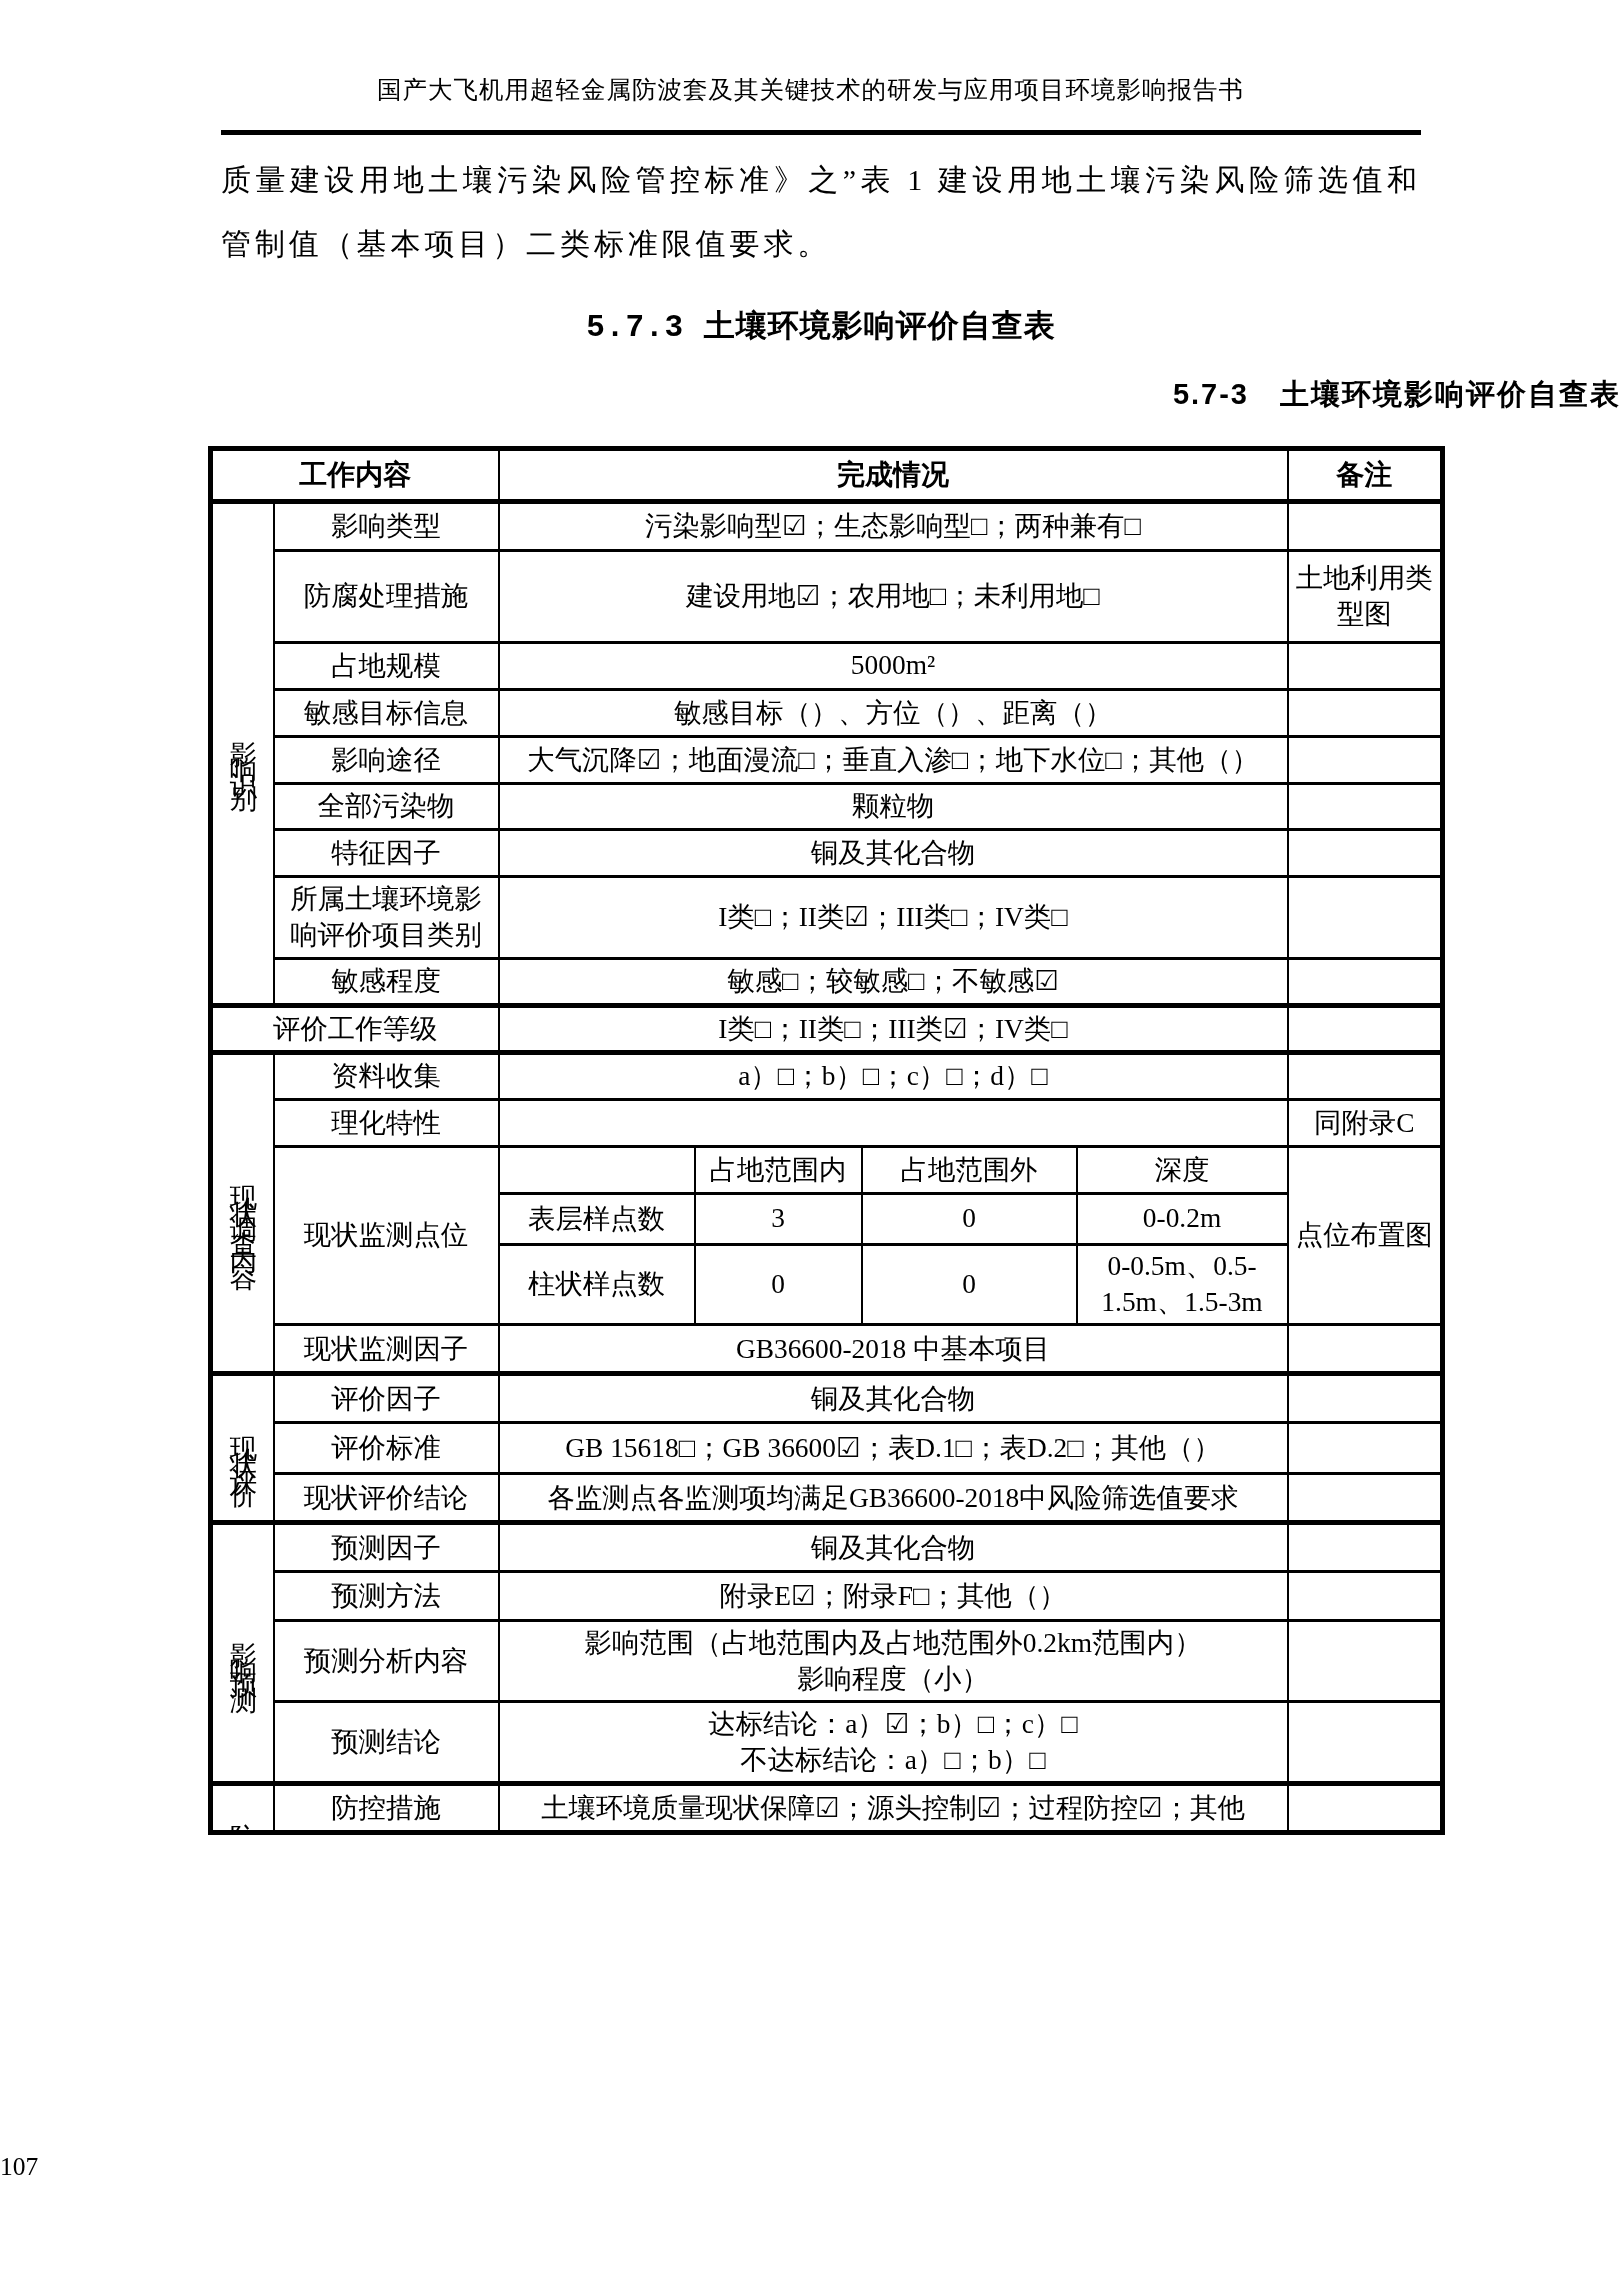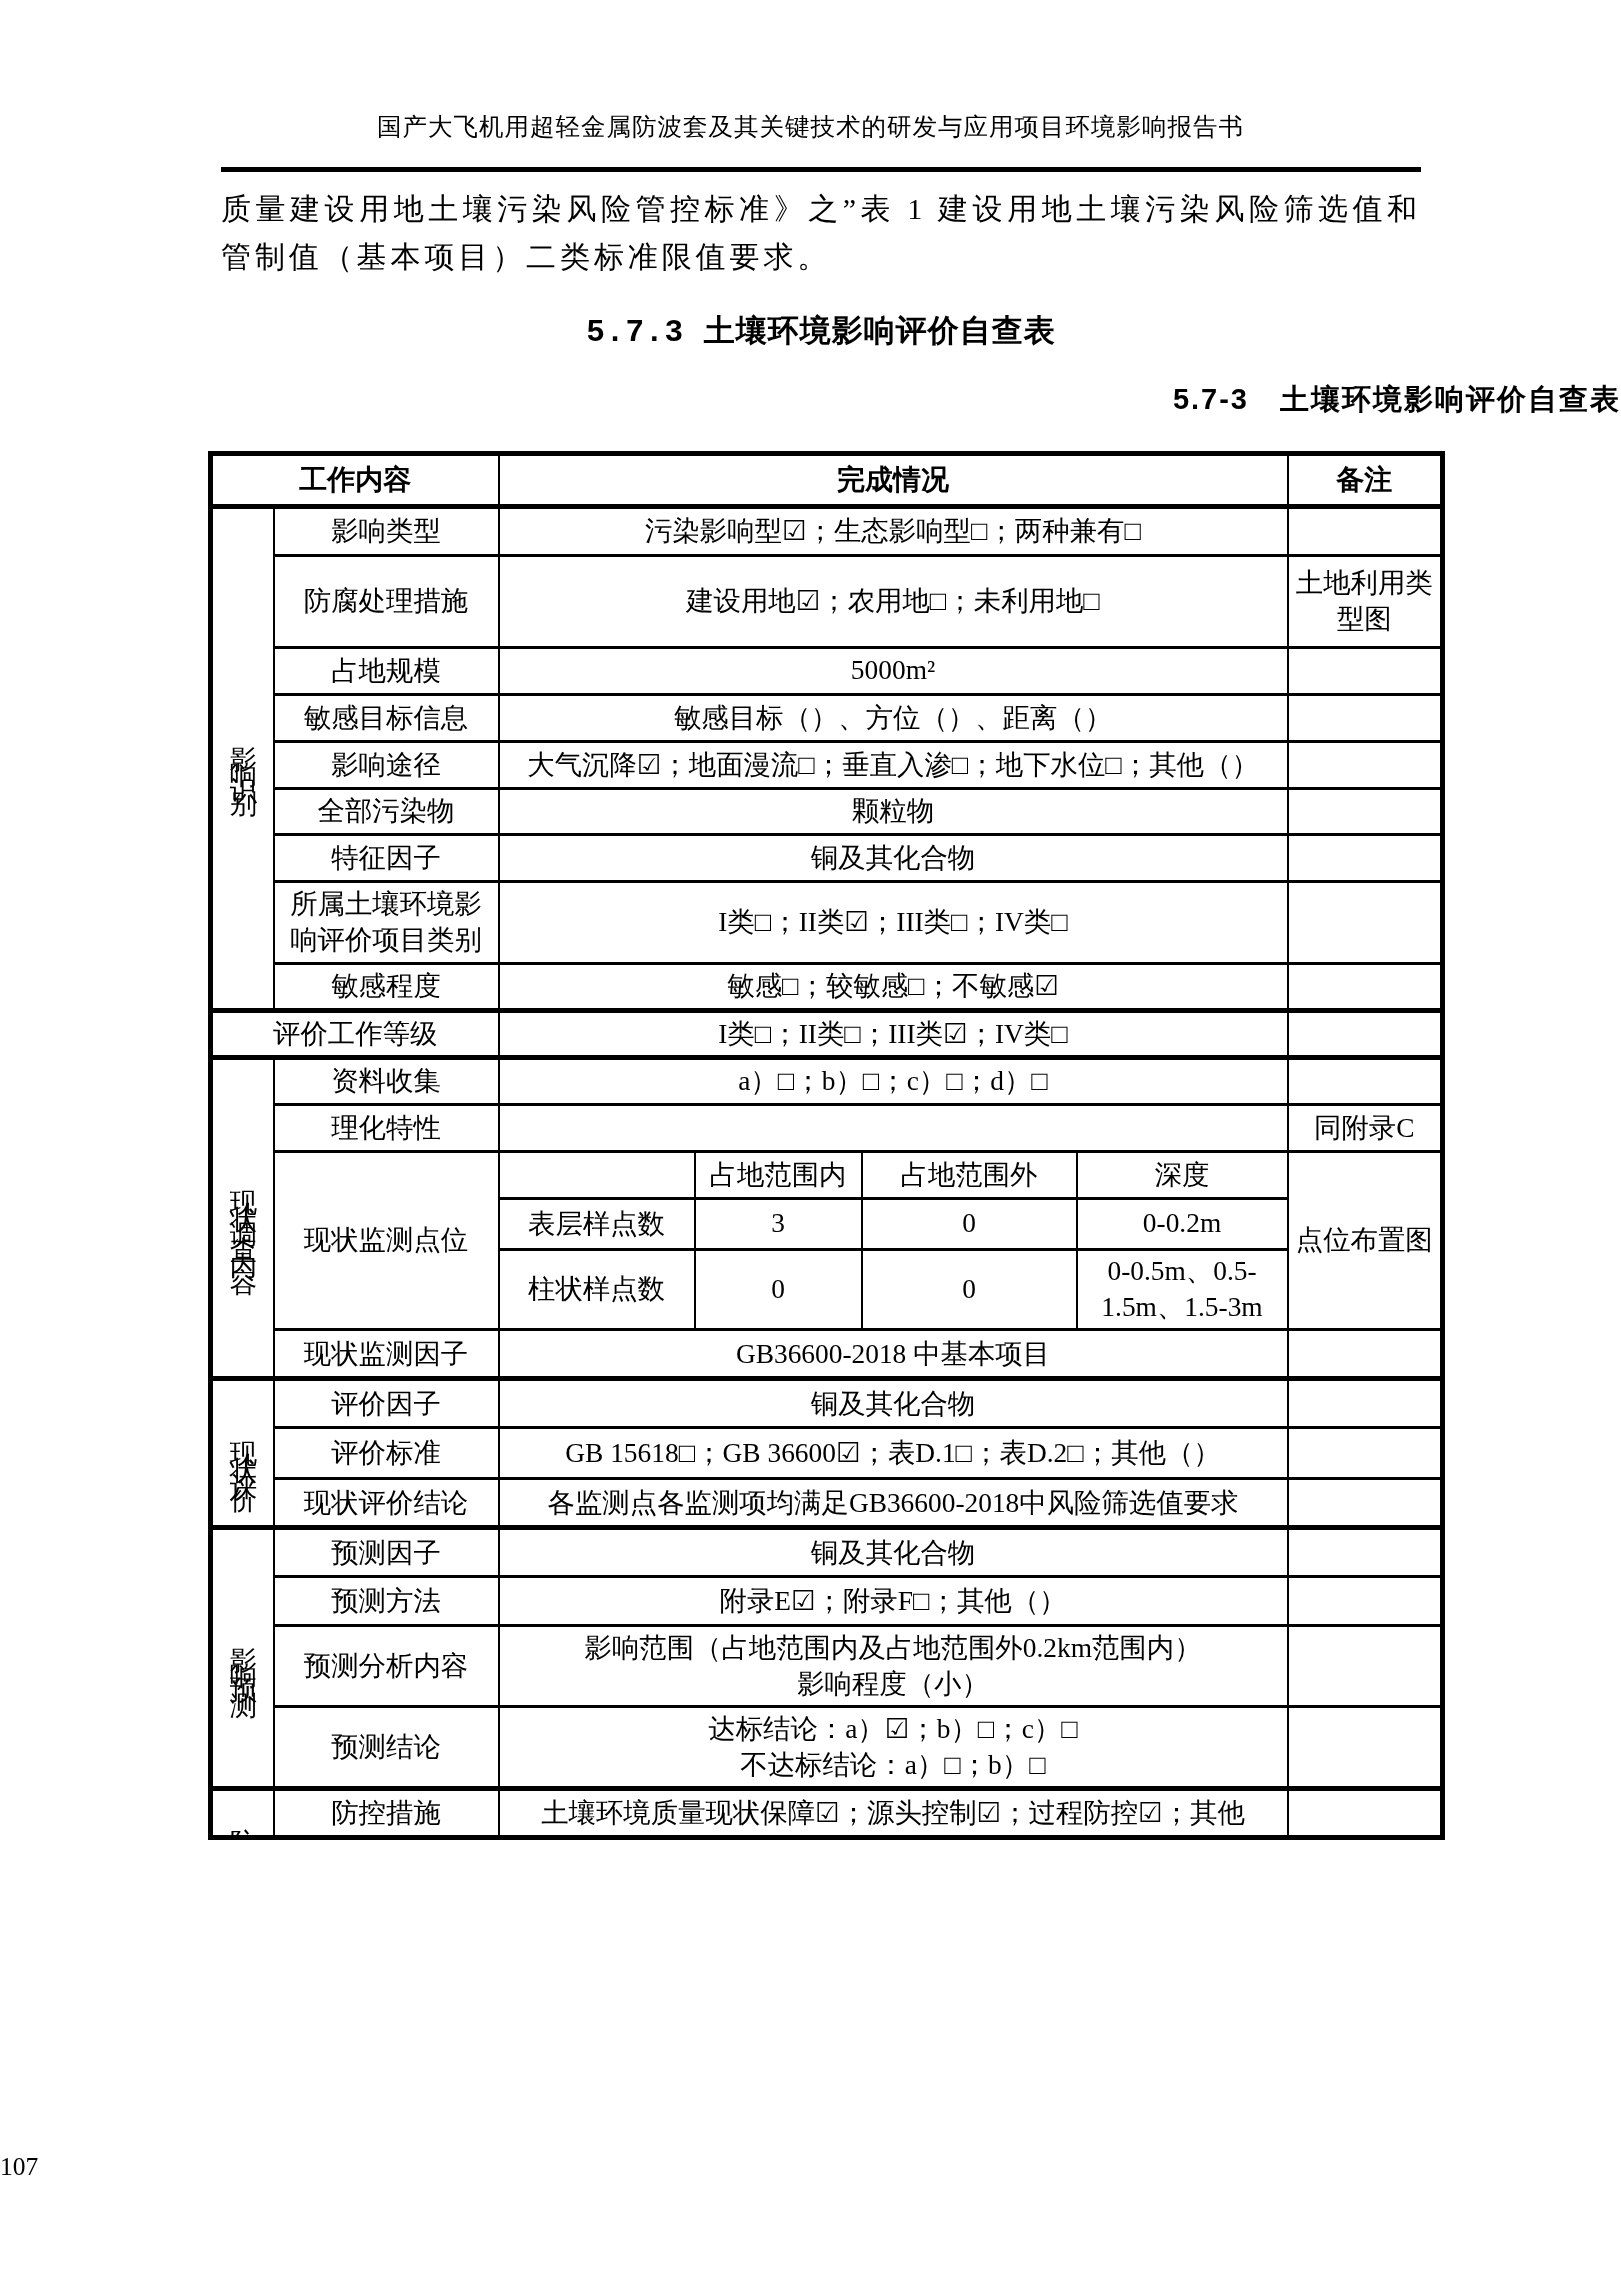--- a/index.html
+++ b/index.html
@@ -4,36 +4,36 @@
 <style>
   html, body { margin: 0; padding: 0; }
   body {
     width: 1621px; height: 2293px;
     background: #ffffff; color: #000000;
     position: relative; overflow: hidden;
     font-family: "Liberation Serif", "DejaVu Serif", serif;
   }
   
   .doc-header {
-    padding-top: 110px;
+    padding-top: 73px;
     margin: 0 147px 0 147px;
     text-align: center;
     font-size: 24.5px;
     letter-spacing: 1px;
   }
   .header-rule {
     margin: 23.5px 200px 0 221px;
     border-top: 5.9px solid #000;
     height: 0;
   }
   
   .body-text {
     margin: 13.7px 200px 0 221px;
     font-size: 30px;
-    line-height: 48px;
+    line-height: 64px;
     letter-spacing: 3.9px;
     text-align: justify;
   }
   .body-text p { margin: 0; }
   .body-text p.indent { text-indent: 2em; }
   
   .section-heading {
     margin: 29px 200px 0 221px;
     font-family: Liberation Mono, monospace;
     font-size: 31px;

